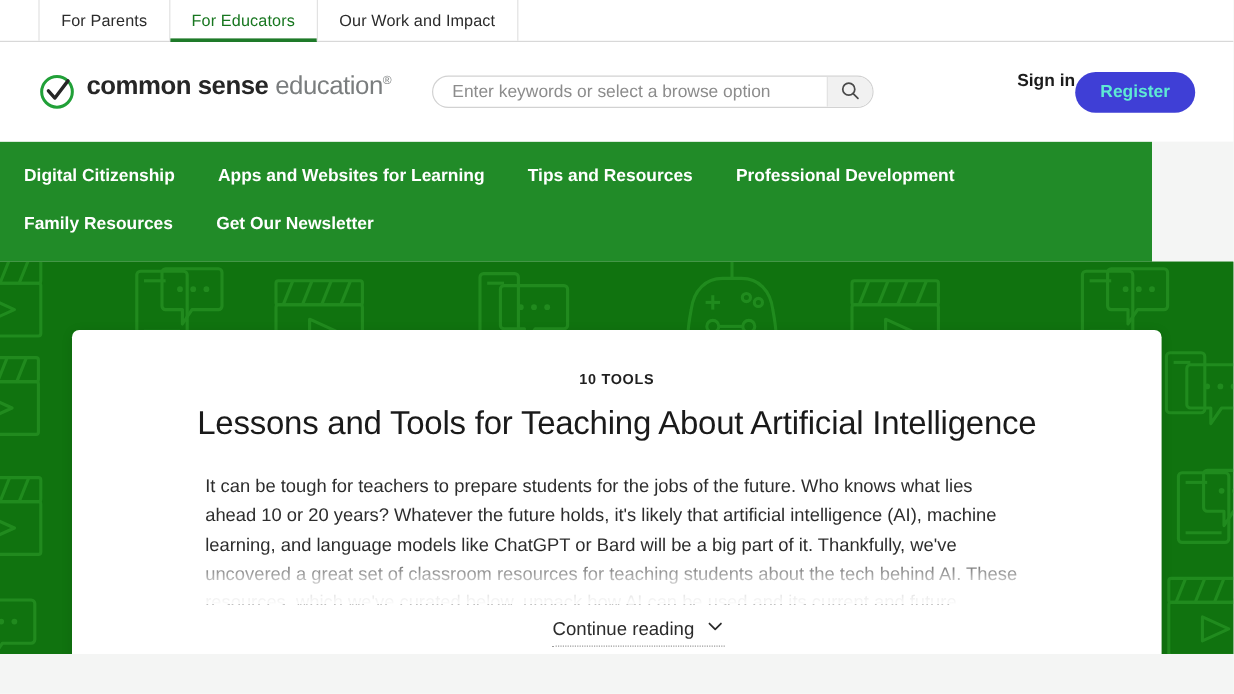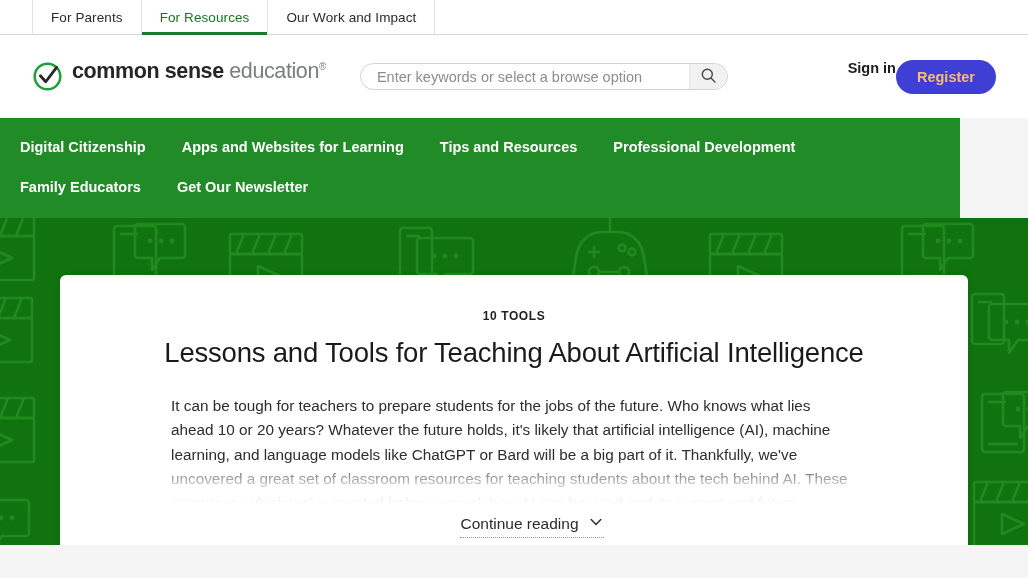--- a/index.html
+++ b/index.html
@@ -112,21 +112,21 @@
   }
   .signin {
     font-size: 14.5px;
     font-weight: bold;
     color: #1c1c1c;
     text-decoration: none;
     cursor: pointer;
   }
   .register {
     background: #3f3fd6;
-    color: #fdba74;
+    color: #5eead4;
     border: 0;
     border-radius: 20px;
     height: 34px;
     padding: 0 21px;
     font-size: 14.5px;
     font-weight: bold;
     font-family: "Liberation Sans", sans-serif;
     cursor: pointer;
   }
 
@@ -230,21 +230,21 @@
   }
 </style>
 </head>
 <body>
 
 <div class="audience-bar">
   <div class="audience-tab">
     <span>For Parents</span>
   </div>
   <div class="audience-tab active">
-    <span>For Resources</span>
+    <span>For Educators</span>
   </div>
   <div class="audience-tab">
     <span>Our Work and Impact</span>
   </div>
 </div>
 
 <div class="masthead">
 
   <div class="logo">
     <span class="logo-mark">
@@ -275,21 +275,21 @@
     <button class="register">Register</button>
   </div>
 
 </div>
 
 <nav class="mainnav">
   <a>Digital Citizenship</a>
   <a>Apps and Websites for Learning</a>
   <a>Tips and Resources</a>
   <a>Professional Development</a>
-  <a>Family Educators</a>
+  <a>Family Resources</a>
   <a>Get Our Newsletter</a>
 </nav>
 
 <div class="hero">
 
   <svg class="hero-pattern" viewBox="0 0 1028 327" preserveAspectRatio="none" aria-hidden="true">
     <defs>
       <g id="p-tabletchat" stroke="#2f9e2c" stroke-width="2.6" fill="none" stroke-linejoin="round">
         <rect x="4" y="8" width="42" height="58" rx="3"></rect>
         <line x1="10" y1="16" x2="28" y2="16"></line>

